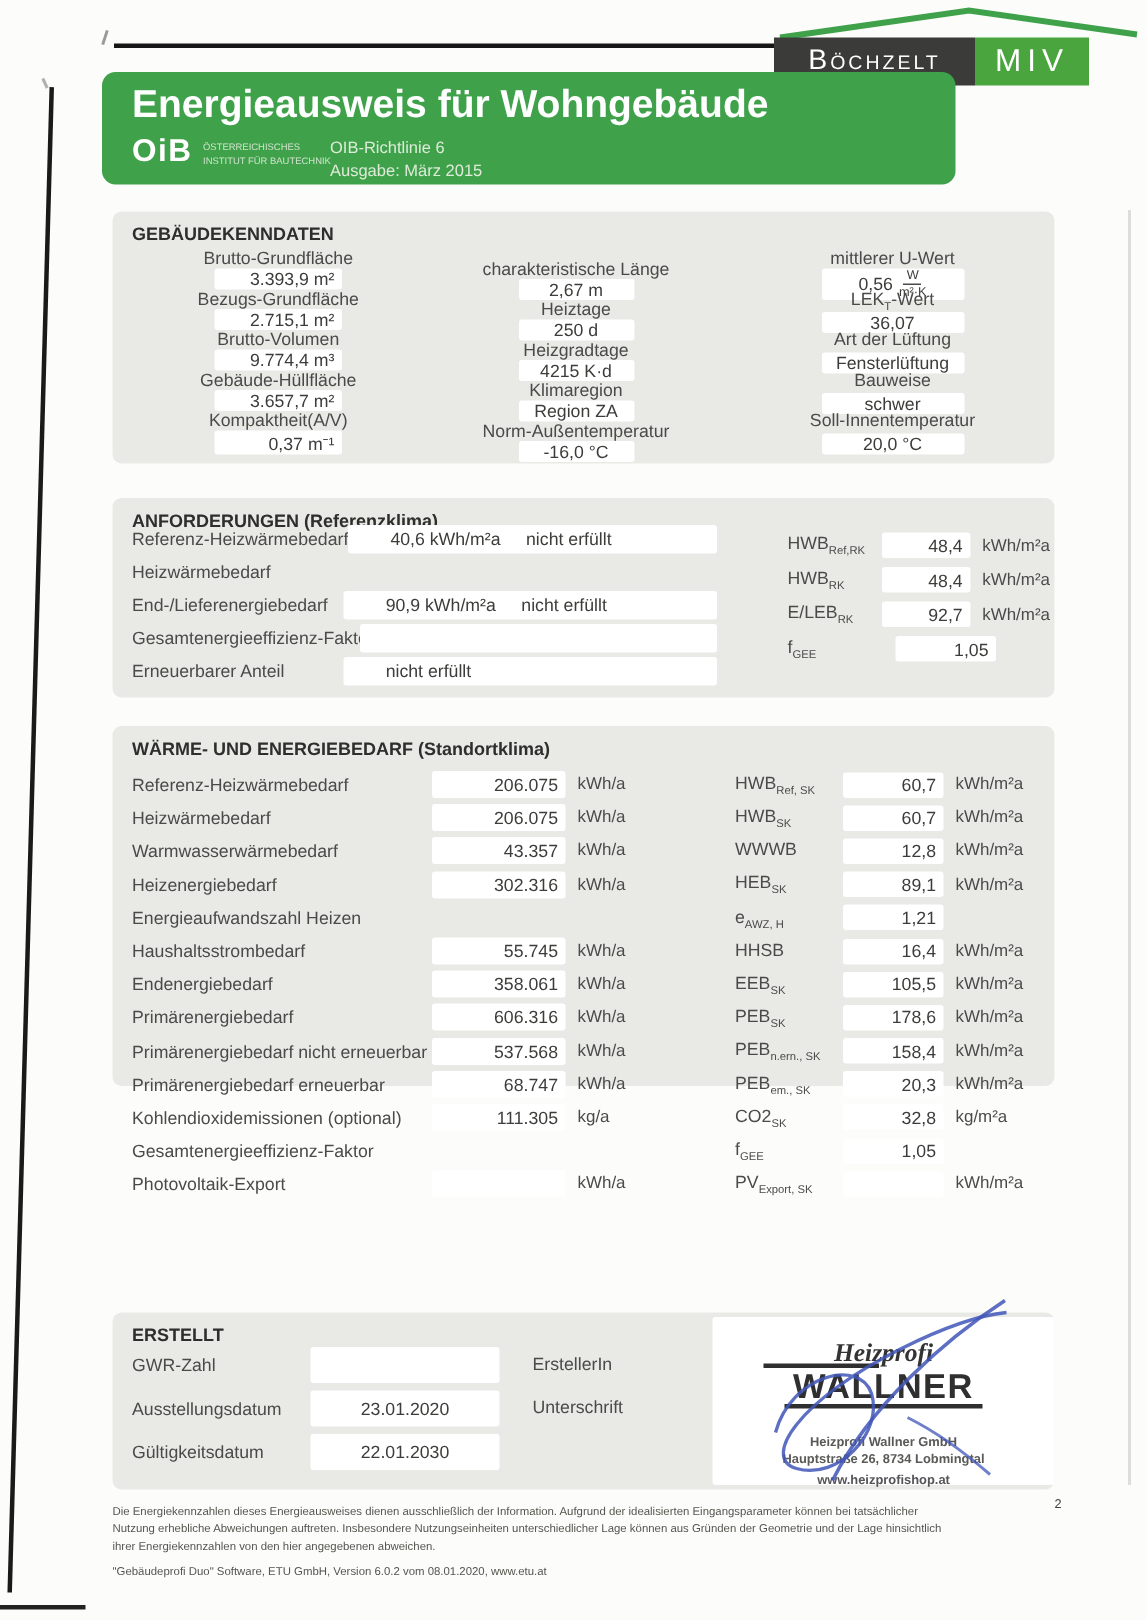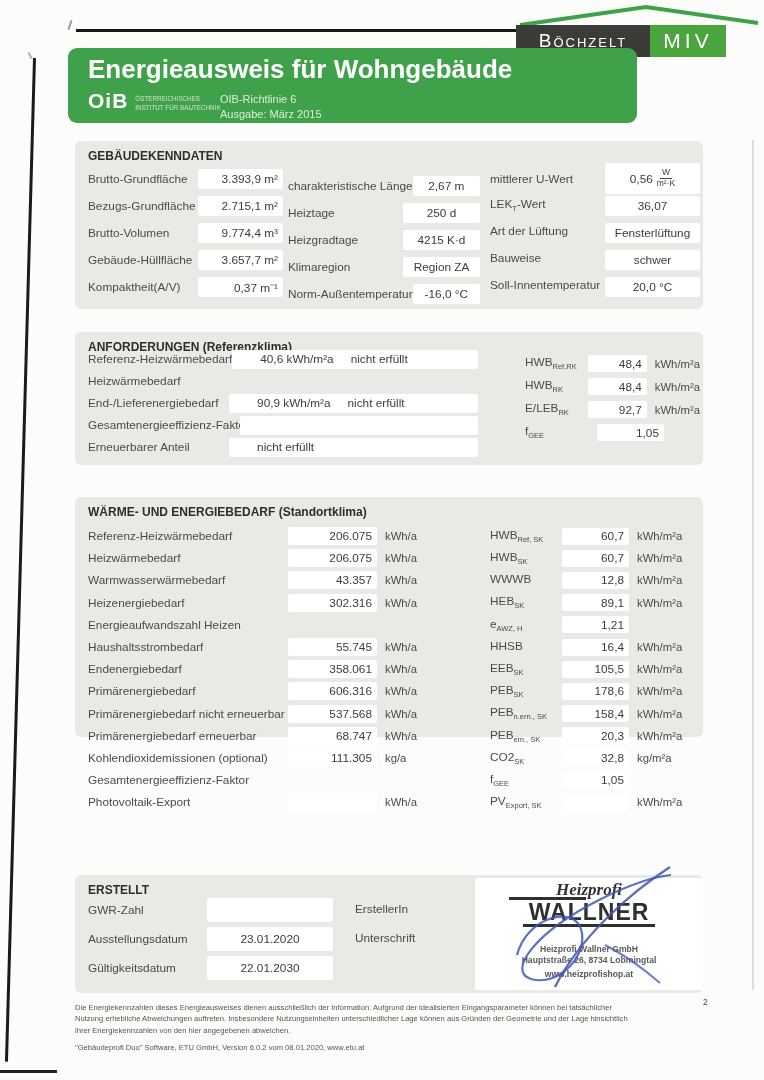--- a/index.html
+++ b/index.html
@@ -40,21 +40,21 @@
   .hold{display:contents;}
   .row{display:flex;align-items:center;justify-content:space-between;}
   .lbl{font-size:11.8px;color:#4a4a48;white-space:nowrap;}
   .lbl sub{font-size:7.5px;}
   .vbox{background:#fff;border-radius:2px;display:flex;align-items:center;font-size:11.8px;color:#3c3c3a;}
   .vbox.right{justify-content:flex-end;padding-right:5px;}
   .vbox.center{justify-content:center;}
 
   
   #s1{top:141px;height:168px;}
-  #s1 .row{height:27px;}
+  #s1 .row{height:27px;flex-direction:column;}
   #s1c1{left:13px;top:24px;width:195px;}
   #s1c1 .vbox{width:80px;height:20px;}
   #s1c2{left:213px;top:31px;width:192px;}
   #s1c2 .vbox{width:77px;height:20px;}
   #s1c3{left:415px;top:24px;width:210px;}
   #s1c3 .vbox{width:95px;height:20px;}
   #s1c3 .vbox.tall{height:31px;}
   .u-frac{display:inline-flex;flex-direction:column;align-items:center;font-size:8.5px;line-height:1.15;margin-left:4px;}
   .uf-top{border-bottom:1px solid #4a4a48;padding:0 2px;}
 
@@ -65,41 +65,41 @@
   #s2L .lbl{width:152px;}
   #s2L .vbox{width:238px;height:19px;padding-left:28px;}
   #s2L .stat{margin-left:17px;}
   #s2R{left:415px;top:20px;width:210px;}
   #s2R .row{height:23px;justify-content:flex-start;}
   #s2R .lbl{width:72px;margin-left:35px;}
   #s2R .vbox{width:62px;height:17px;}
   #s2R .unit{margin-left:8px;font-size:11.3px;color:#4a4a48;}
 
   
-  #s3{top:497px;height:240px;}
+  #s3{top:484px;height:240px;}
   #s3L{left:13px;top:28px;width:390px;}
   #s3L .row{height:22.2px;justify-content:flex-start;}
   #s3L .lbl{width:200px;}
   #s3L .vbox{width:84px;height:18px;}
   #s3L .unit{margin-left:8px;font-size:11.3px;color:#4a4a48;width:50px;}
   #s3R{left:415px;top:28px;width:210px;}
   #s3R .row{height:22.2px;justify-content:flex-start;}
   #s3R .lbl{width:72px;}
   #s3R .vbox{width:62px;height:17px;}
   #s3R .unit{margin-left:8px;font-size:11.3px;color:#4a4a48;}
 
   
   #s4{top:875px;height:118px;}
   #s4rows{left:13px;top:20px;width:260px;}
   #s4rows .row{height:29px;justify-content:flex-start;}
   #s4rows .lbl{width:119px;}
   #s4rows .vbox{width:126px;height:24px;justify-content:center;}
   .mid-lbl{position:absolute;font-size:11.8px;color:#4a4a48;}
   .stamp{position:absolute;left:400px;top:3px;width:228px;height:112px;background:#fff;border-radius:2px;
-         text-align:center;padding-top:3px;box-sizing:border-box;}
+         text-align:center;padding-top:15px;box-sizing:border-box;}
   .stamp-script{font-family:"Liberation Serif", serif;font-style:italic;font-weight:bold;font-size:17px;color:#333;line-height:1.1;}
   .stamp-name{display:inline-block;position:relative;font-size:23px;font-weight:bold;letter-spacing:1px;color:#2f2f2f;
               border-bottom:3px solid #2f2f2f;padding:0 6px 0 6px;line-height:1.05;}
   .stamp-name::before{content:"";position:absolute;left:-14px;top:-3px;width:58%;height:3px;background:#2f2f2f;}
   .stamp-co{font-size:8.6px;font-weight:bold;color:#5a5a58;margin-top:17px;line-height:1.3;}
   .stamp-web{font-size:8.6px;font-weight:bold;color:#55555a;margin-top:3px;line-height:1.3;}
   .stamp-tel{font-size:9.3px;font-weight:bold;color:#2f2f2f;line-height:1.35;}
   .sig{position:absolute;left:380px;top:-20px;pointer-events:none;}
 
   

